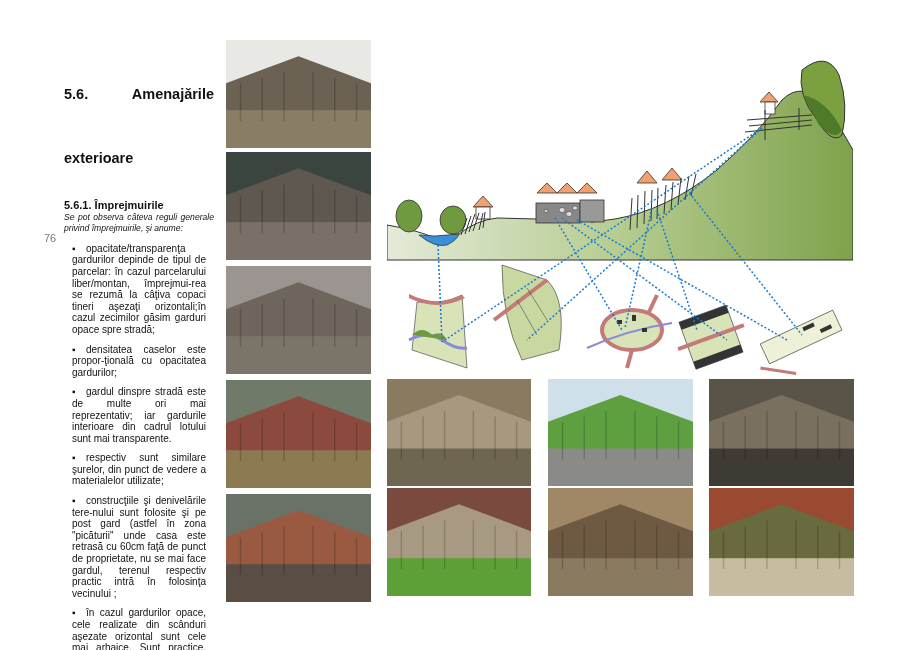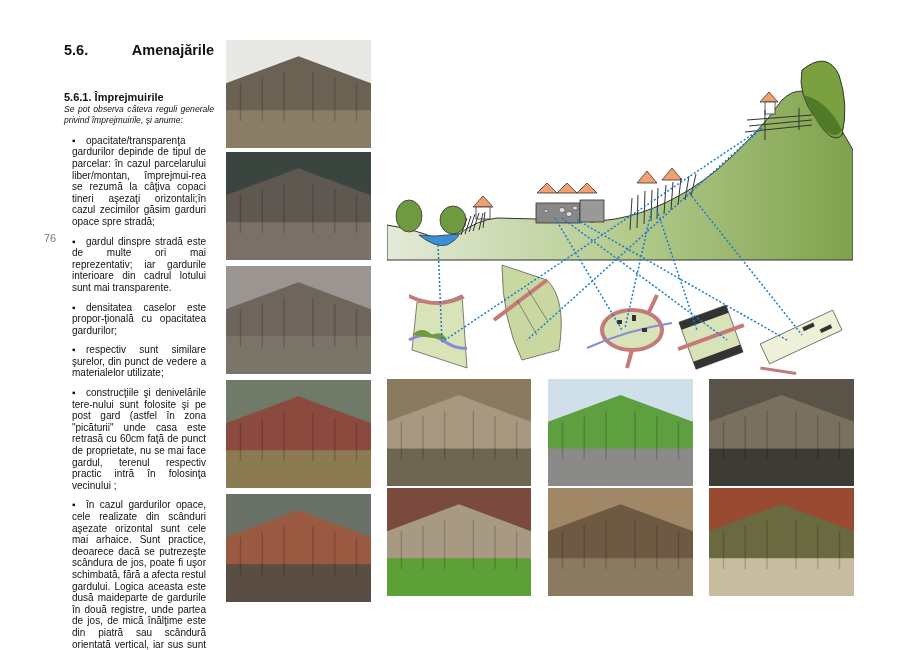--- a/index.html
+++ b/index.html
@@ -1,45 +1,46 @@
 <!DOCTYPE html>
 <html><head>
 <meta charset="utf-8">
 <style>
   html,body{margin:0;padding:0;background:#fff;}
   body{width:920px;height:650px;position:relative;overflow:hidden;font-family:"Liberation Sans",sans-serif;color:#111;}
   .page-num{position:absolute;left:44px;top:232px;font-size:11px;color:#777;text-align:right;}
   .text-col{position:absolute;left:64px;top:40px;width:150px;}
   .title{font-size:14.5px;font-weight:bold;line-height:20px;margin:0 0 12px 0;display:flex;flex-wrap:wrap;justify-content:space-between;}
-  .title span{display:inline-block;}
+  .title span{display:inline-block;margin-top:44px;}
   .title .t2{width:100%;}
   .subhead{font-size:11px;font-weight:bold;line-height:11.6px;margin-top:32px;}
   .para{font-size:8.6px;line-height:11.6px;text-align:justify;margin:0;font-style:italic;}
   .bullet{font-size:10px;line-height:11.6px;text-align:justify;margin:8px;text-indent:0;}
   .bullet .dot{display:inline-block;width:14px;}
   .photo{position:absolute;overflow:hidden;}
   .photo svg{display:block;width:100%;height:100%;}
   .diagram{position:absolute;left:387px;top:50px;width:466px;height:325px;}
 </style>
 </head>
 <body>
 
 <div class="page-num">76</div>
 
 <div class="text-col">
   <h1 class="title">
     <span>5.6.</span>
     <span>Amenajările</span>
+    <span class="t2">exterioare</span>
   </h1>
   <div class="subhead">5.6.1. Împrejmuirile</div>
   <p class="para">Se pot observa câteva reguli generale privind împrejmuirile, şi anume:</p>
   <div id="bullets">
       <p class="bullet"><span class="dot">▪</span><span>opacitate/transparenţa gardurilor depinde de tipul de parcelar: în cazul parcelarului liber/montan, împrejmui-rea se rezumă la câţiva copaci tineri aşezaţi orizontali;în cazul zecimilor găsim garduri opace spre stradă;</span></p>
+      <p class="bullet"><span class="dot">▪</span><span>densitatea caselor este propor-ţională cu opacitatea gardurilor;</span></p>
       <p class="bullet"><span class="dot">▪</span><span>gardul dinspre stradă este de multe ori mai reprezentativ; iar gardurile interioare din cadrul lotului sunt mai transparente.</span></p>
-      <p class="bullet"><span class="dot">▪</span><span>densitatea caselor este propor-ţională cu opacitatea gardurilor;</span></p>
       <p class="bullet"><span class="dot">▪</span><span>respectiv sunt similare şurelor, din punct de vedere a materialelor utilizate;</span></p>
       <p class="bullet"><span class="dot">▪</span><span>construcţiile şi denivelările tere-nului sunt folosite şi pe post gard (astfel în zona "picăturii" unde casa este retrasă cu 60cm faţă de punct de proprietate, nu se mai face gardul, terenul respectiv practic intră în folosinţa vecinului ;</span></p>
       <p class="bullet"><span class="dot">▪</span><span>în cazul gardurilor opace, cele realizate din scânduri aşezate orizontal sunt cele mai arhaice. Sunt practice, deoarece dacă se putrezeşte scândura de jos, poate fi uşor schimbată, fără a afecta restul gardului. Logica aceasta este dusă maideparte de gardurile în două registre, unde partea de jos, de mică înălţime este din piatră sau scândură orientată vertical, iar sus sunt şipci.</span></p>
     </div>
 </div>
 
 <div id="left-photos">
     <div class="photo" style="left: 226px; top: 40px; width: 145px; height: 108px;">
       <svg viewBox="0 0 100 100" preserveAspectRatio="none">
     <rect width="100" height="100" fill="#e8e8e4"></rect>

